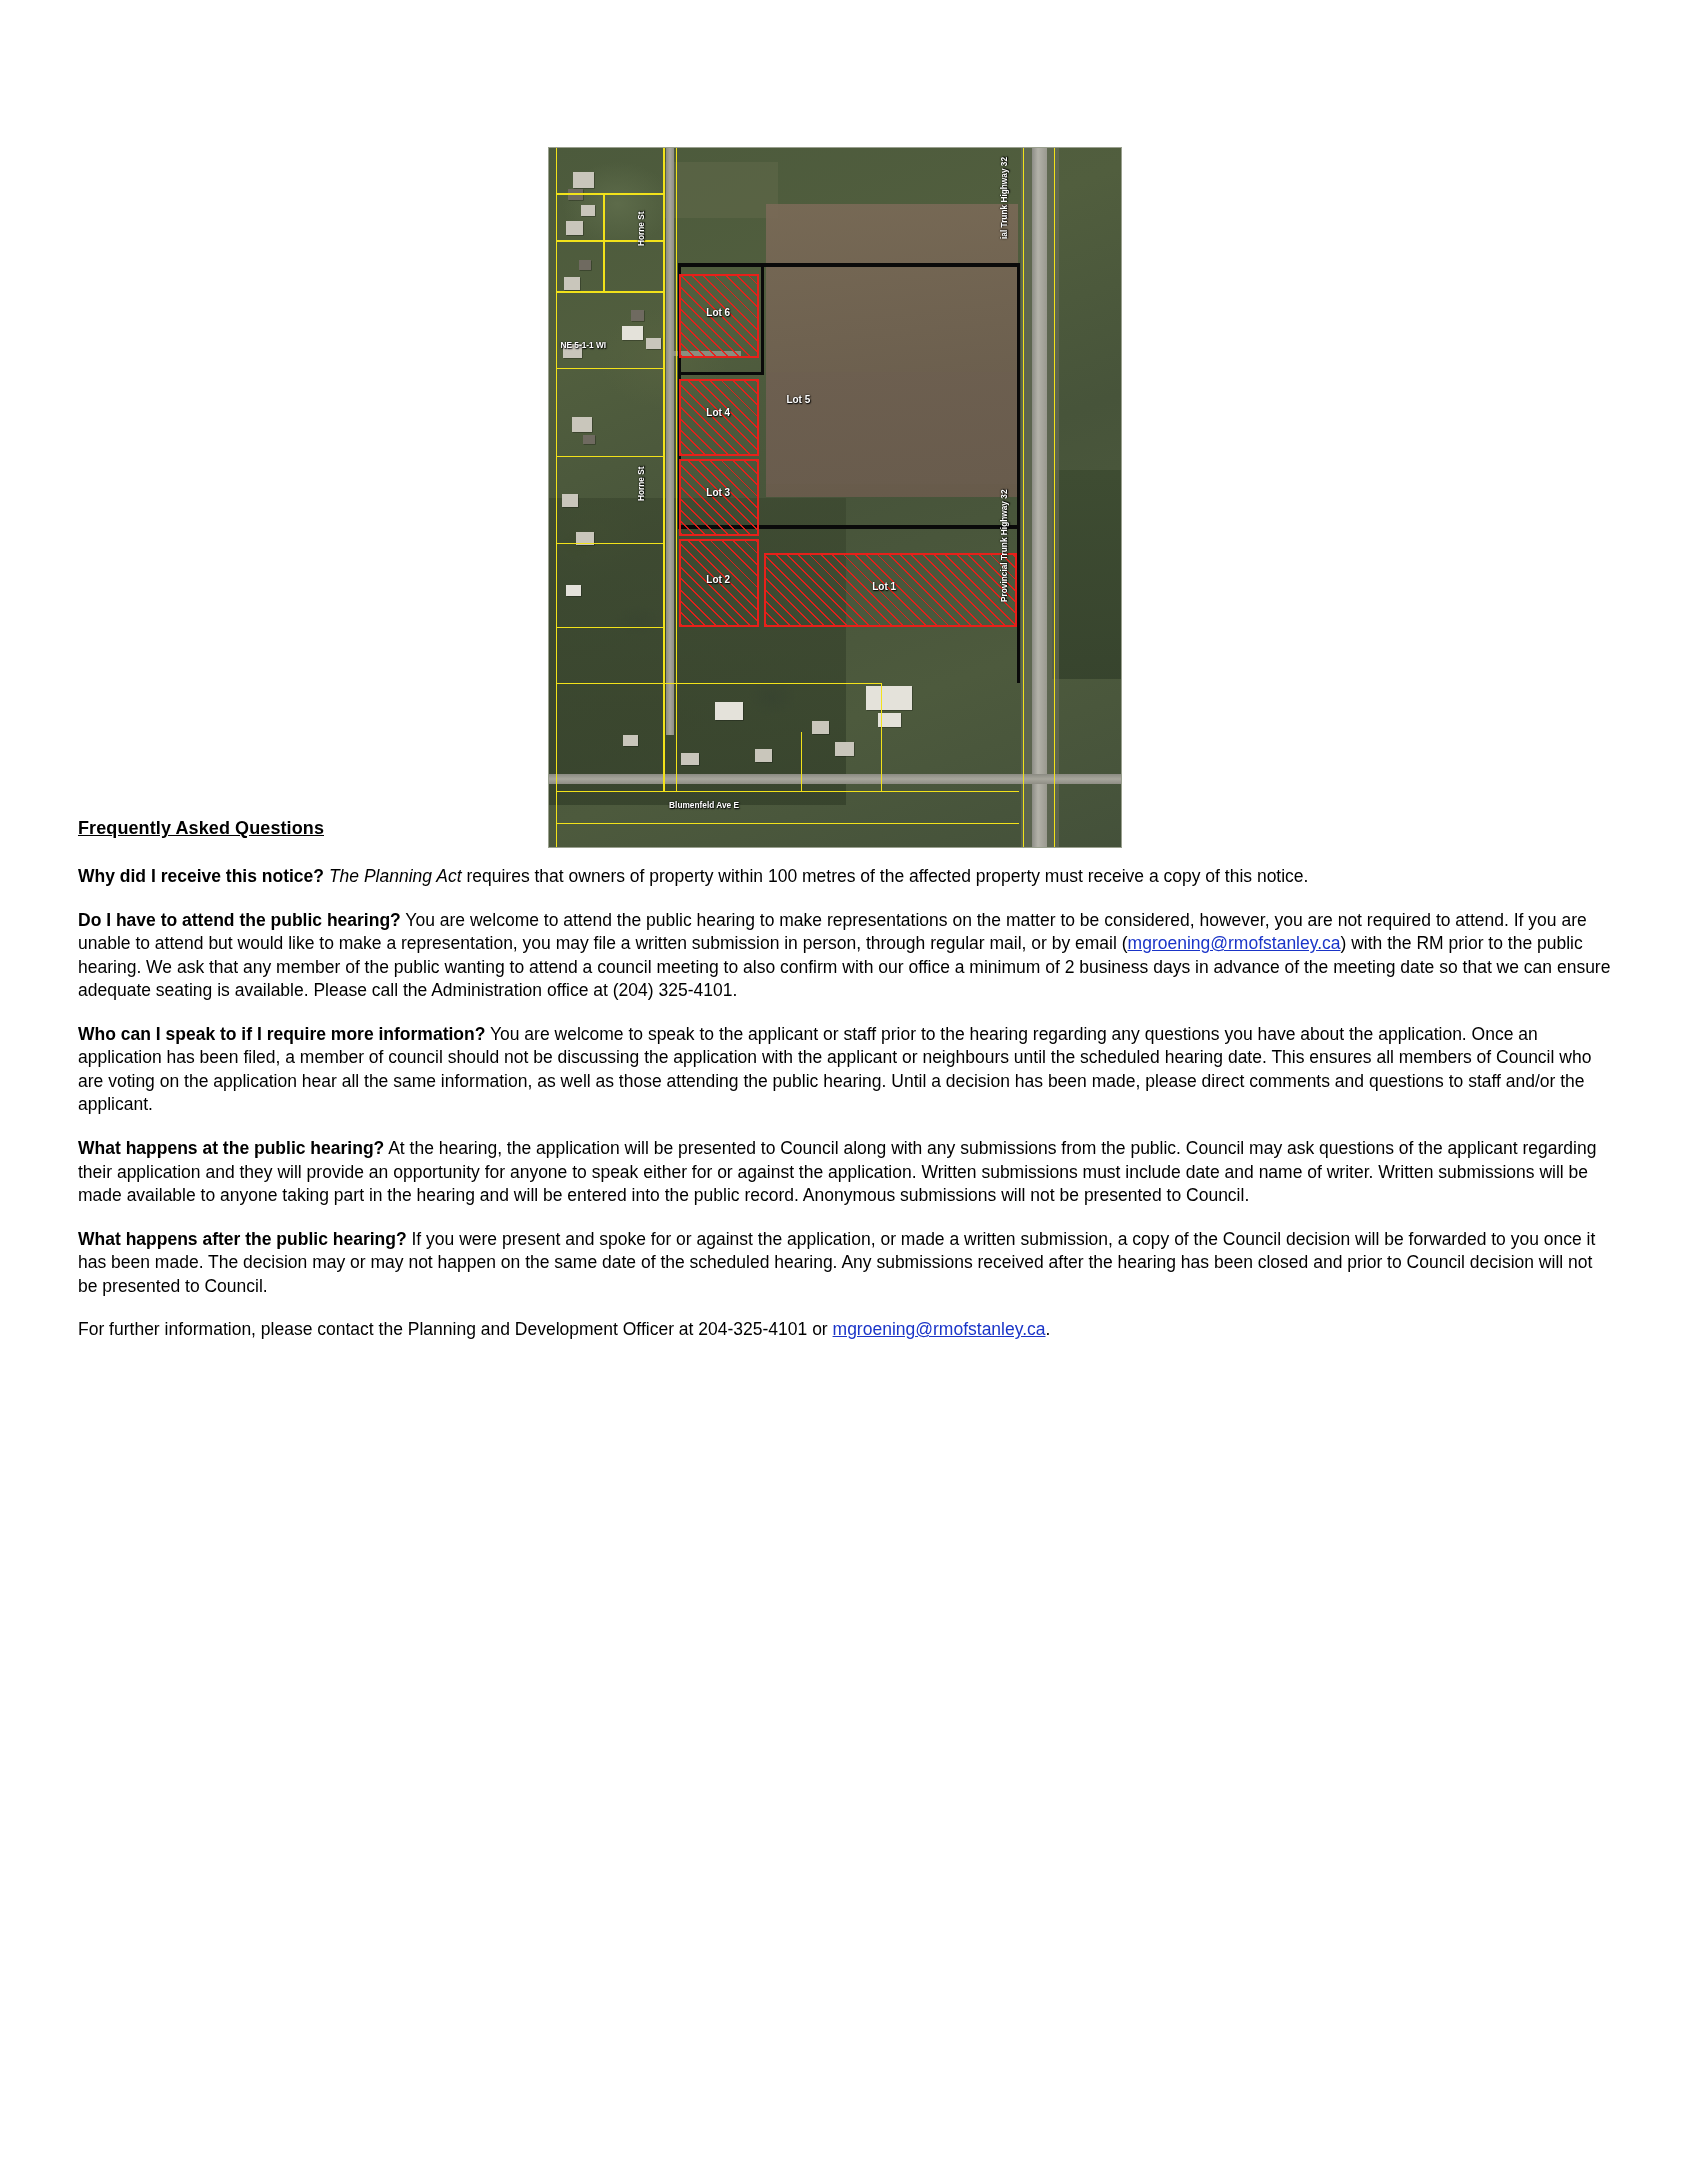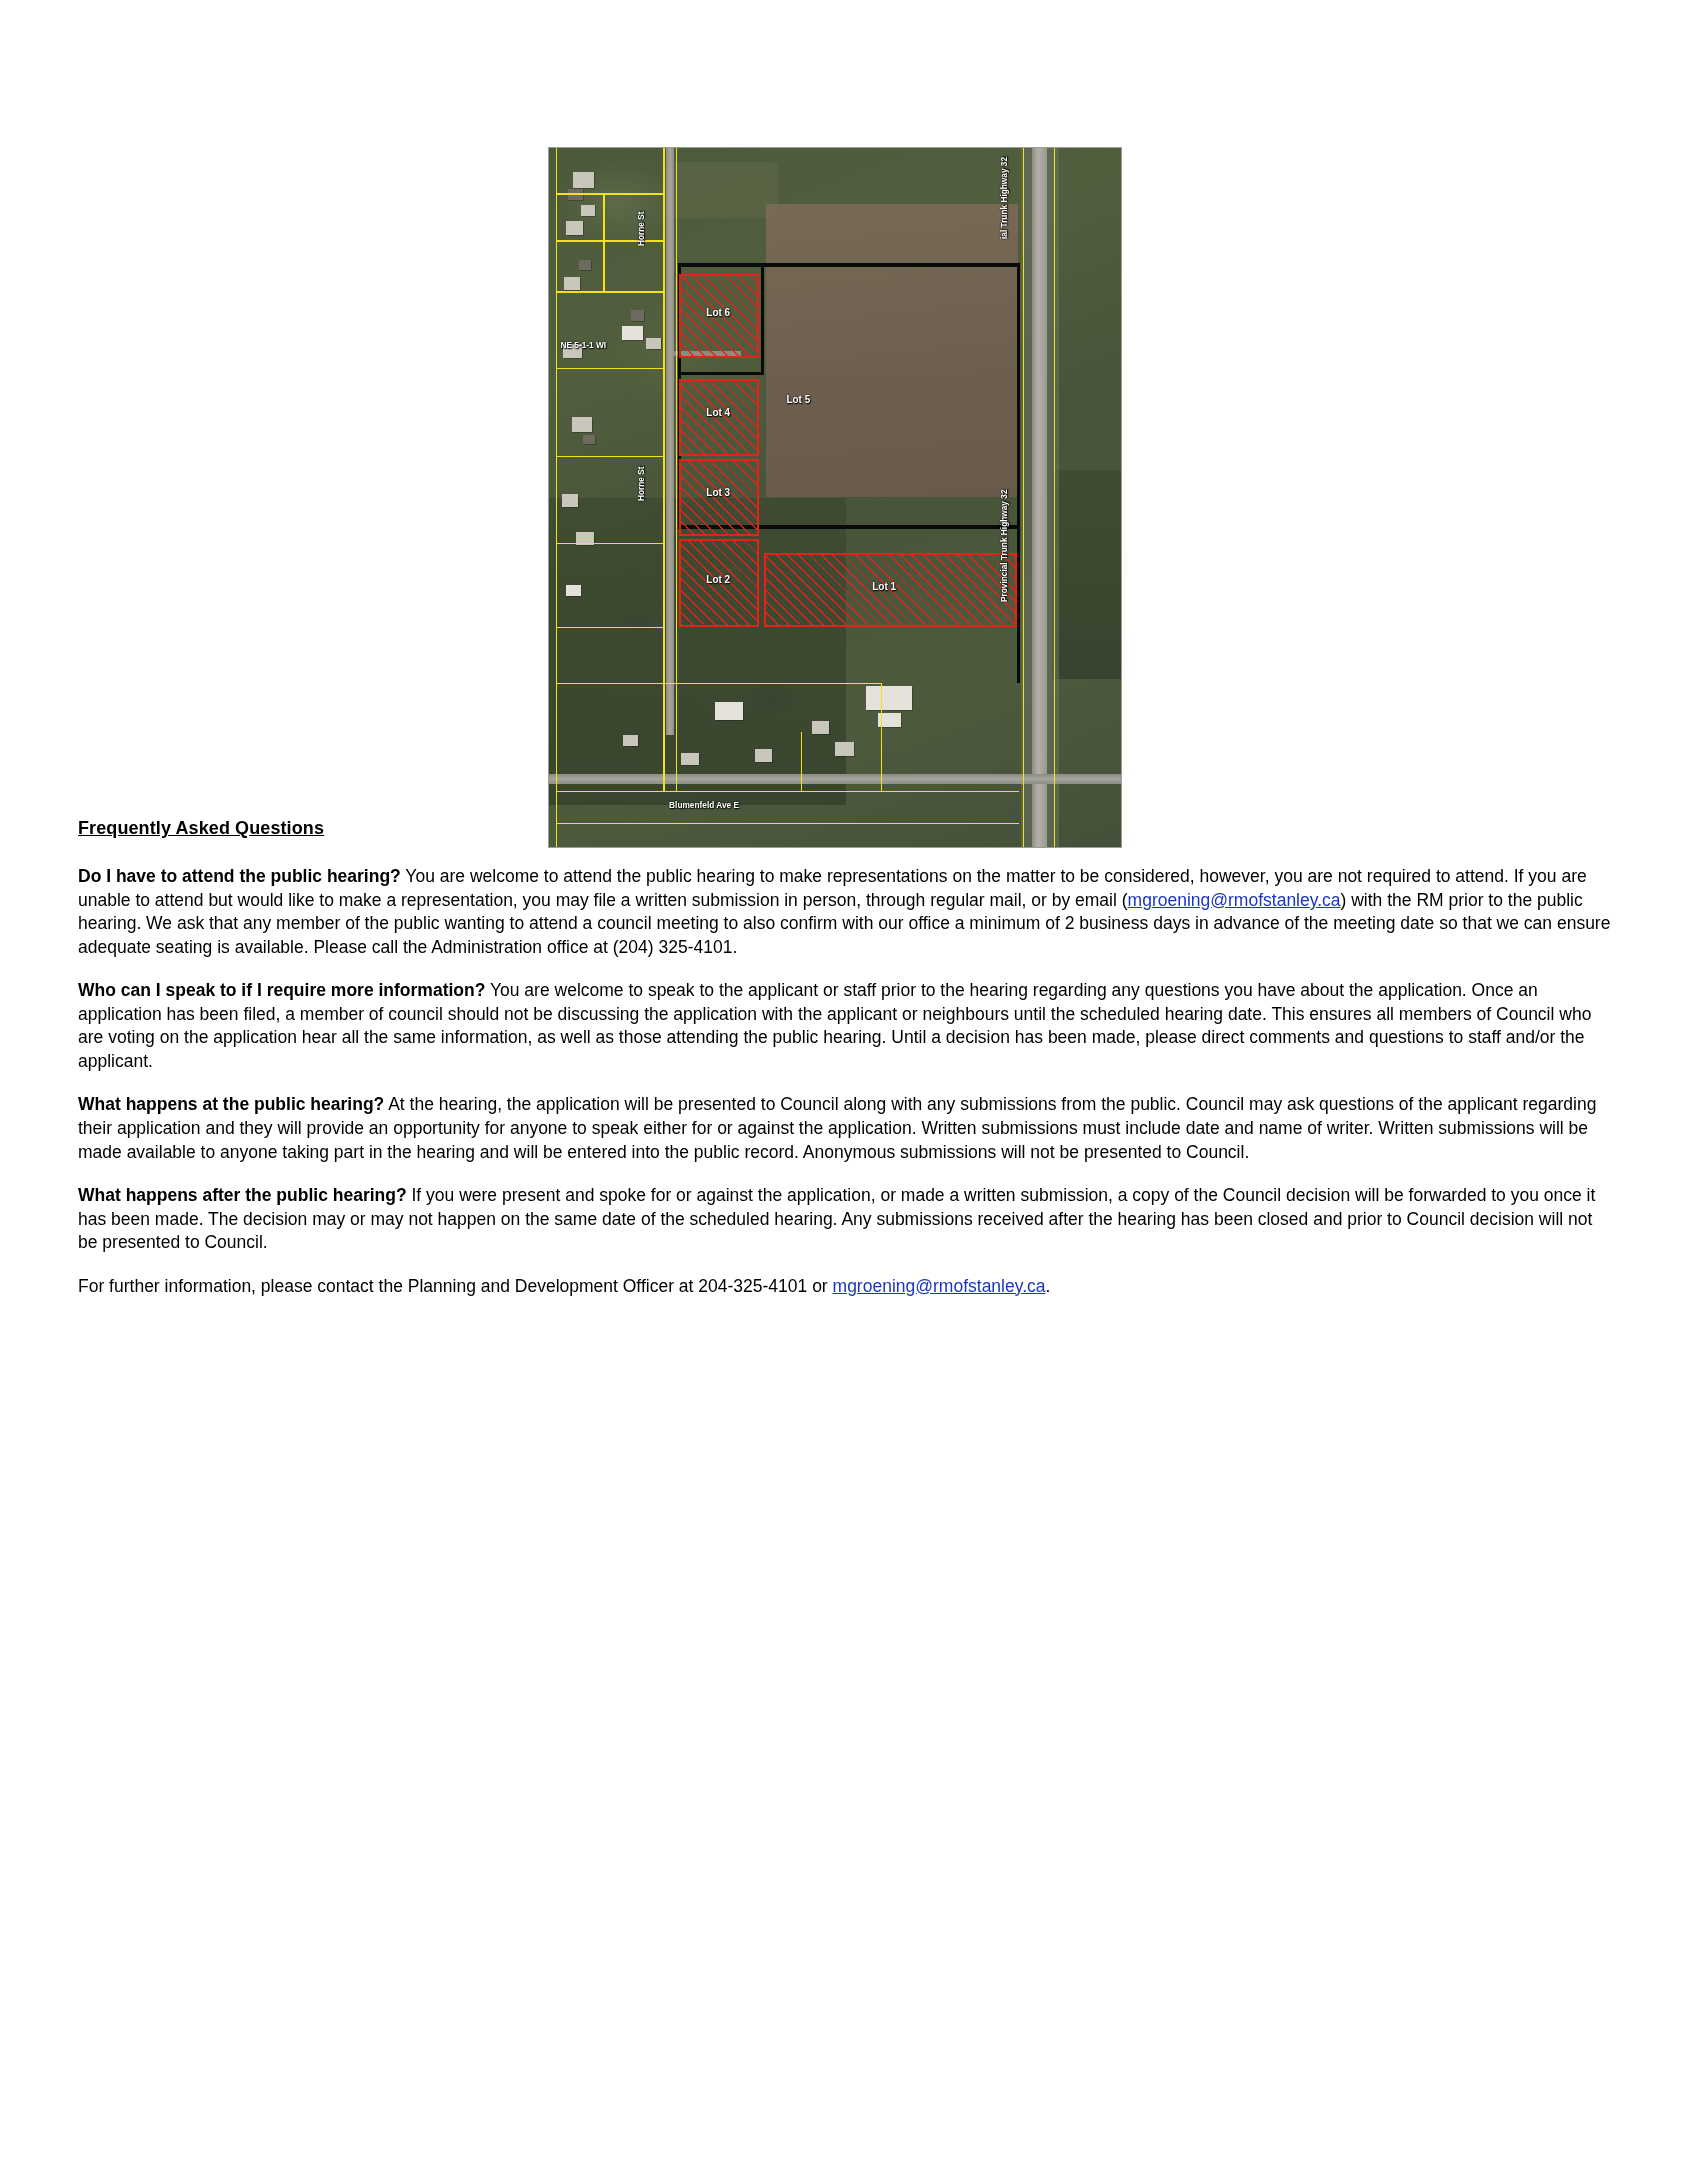--- a/index.html
+++ b/index.html
@@ -330,20 +330,25 @@
       <div class="map-text vert small" style="left:78.6%; top:65.0%;">Provincial Trunk Highway 32</div>
       <div class="map-text small" style="left:2.0%; top:27.5%;">NE 5-1-1 WI</div>
       <div class="map-text small" style="left:21.0%; top:93.3%;">Blumenfeld Ave E</div>
     </div>
   </div>
 
   <div class="content">
 
     <h2 class="faq-title">Frequently Asked Questions</h2>
 
+    <p class="para">
+      <span class="q">Why did I receive this notice?</span>
+      <span> </span>
+      <span class="em">The Planning Act</span><span> requires that owners of property within 100 metres of the affected property must receive a copy of this notice.</span>
+    </p>
 
     <p class="para">
       <span class="q">Do I have to attend the public hearing?</span><span>  You are welcome to attend the public hearing to make representations on the matter to be considered, however, you are not required to attend.  If you are unable to attend but would like to make a representation, you may file a written submission in person, through regular mail, or by email (</span><a class="mail" href="#">mgroening@rmofstanley.ca</a><span>) with the RM prior to the public hearing.  We ask that any member of the public wanting to attend a council meeting to also confirm with our office a minimum of 2 business days in advance of the meeting date so that we can ensure adequate seating is available.  Please call the Administration office at (204) 325-4101.</span>
     </p>
 
     <p class="para">
       <span class="q">Who can I speak to if I require more information?</span><span>  You are welcome to speak to the applicant or staff prior to the hearing regarding any questions you have about the application.  Once an application has been filed, a member of council should not be discussing the application with the applicant or neighbours until the scheduled hearing date.  This ensures all members of Council who are voting on the application hear all the same information, as well as those attending the public hearing.  Until a decision has been made, please direct comments and questions to staff and/or the applicant.</span>
     </p>
 
     <p class="para">

